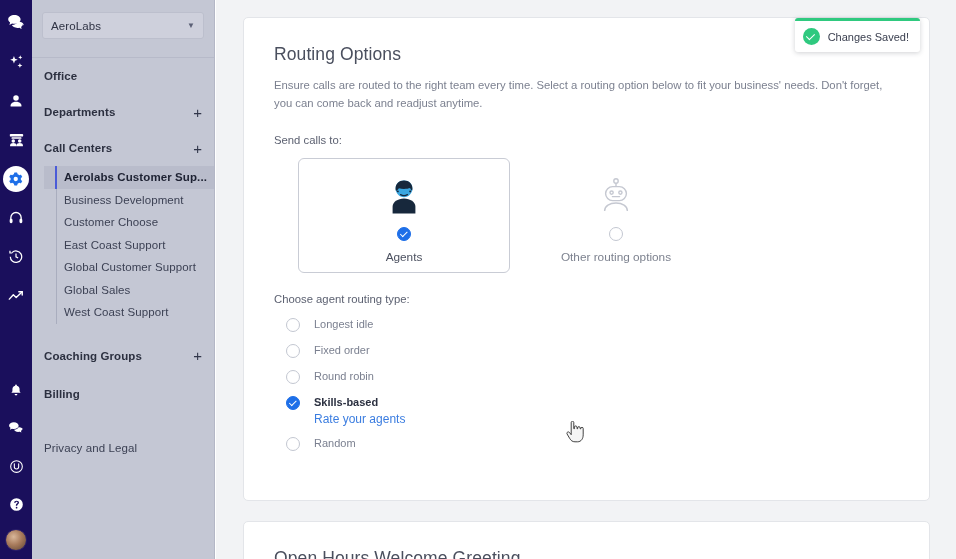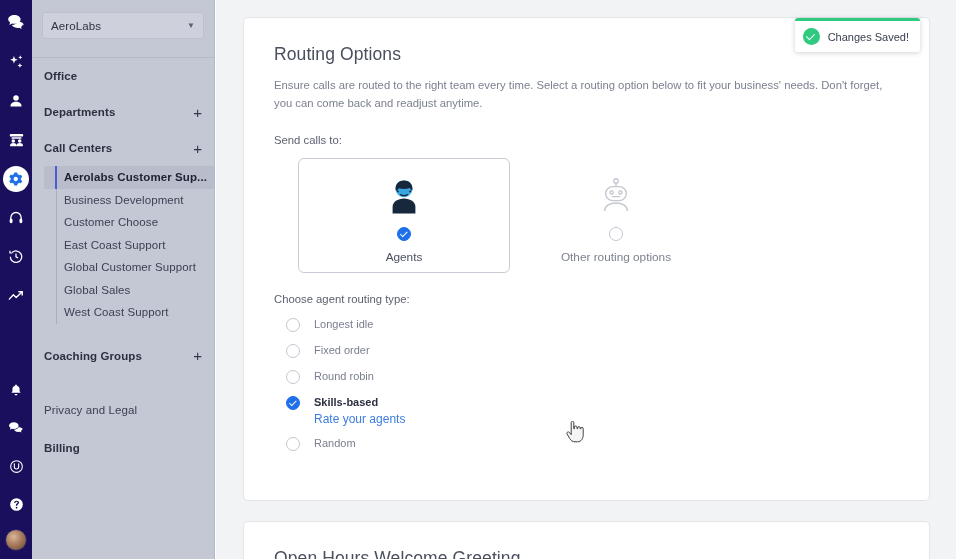--- a/index.html
+++ b/index.html
@@ -296,26 +296,26 @@
         <div class="cc-item">
             <span>West Coast Support</span>
           </div>
       </div>
 
       <div class="side-sec" style="margin-top:14px;">
         <span>Coaching Groups</span>
         <span class="plus">+</span>
       </div>
 
+      <div class="side-sec" style="margin-top:2px;">
+        <span>Billing</span>
+      </div>
+
       <div class="side-sec" style="margin-top:18px;font-weight:normal;color:#3c4154;">
         <span>Privacy and Legal</span>
-      </div>
-
-      <div class="side-sec" style="margin-top:2px;">
-        <span>Billing</span>
       </div>
     </div>
   </aside>
 
   <section id="main">
 
     <div class="card" id="card-routing">
       <div class="inner">
         <h1 class="card-title">Routing Options</h1>
         <p class="card-desc">Ensure calls are routed to the right team every time. Select a routing option below to fit your business' needs. Don't forget, you can come back and readjust anytime.</p>

